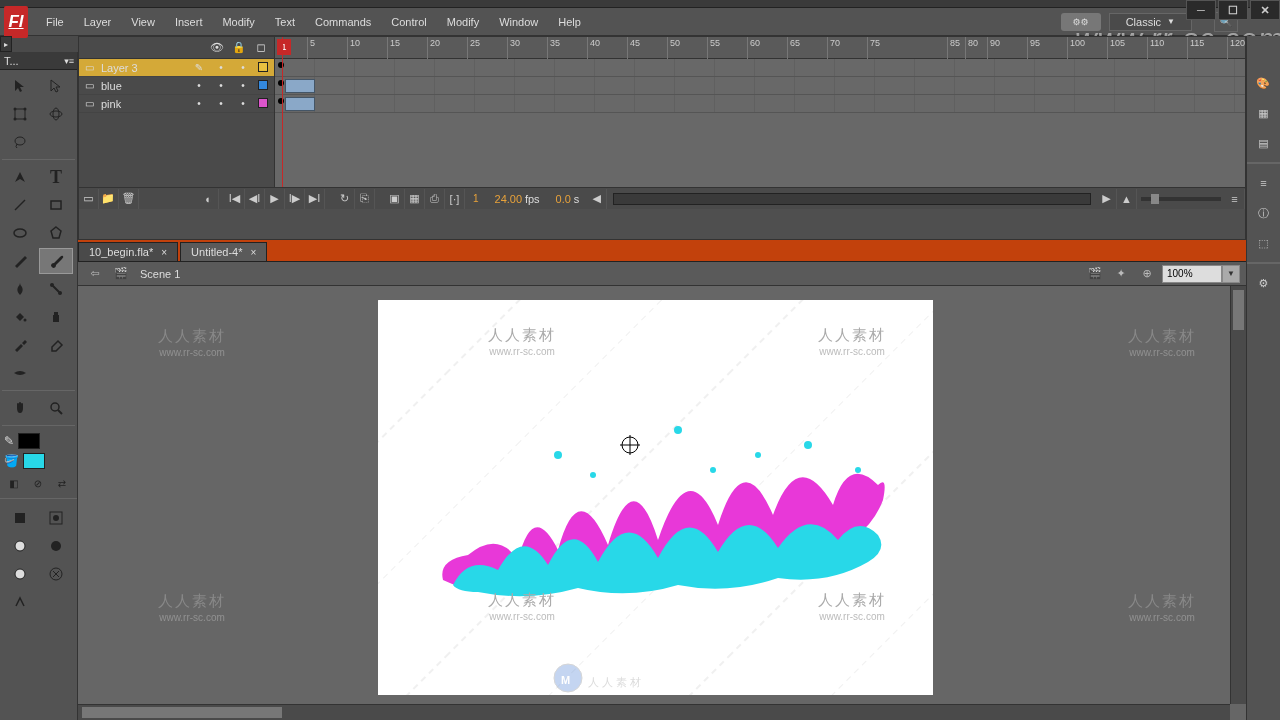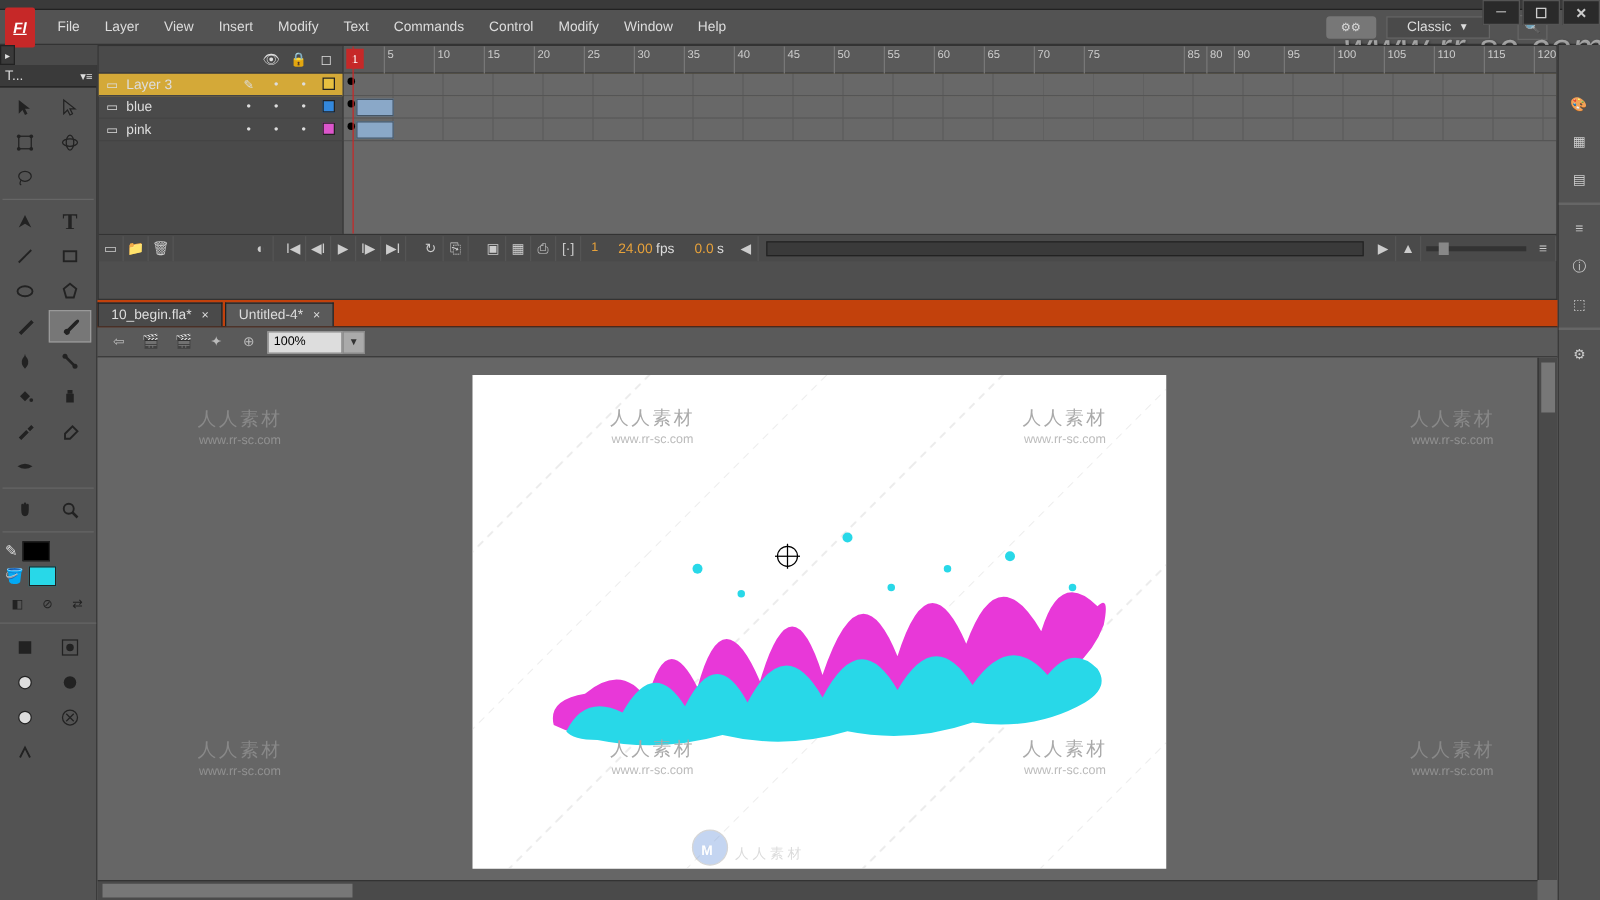--- a/index.html
+++ b/index.html
@@ -1,21 +1,21 @@
 <!DOCTYPE html>
 <html><head>
 <meta charset="utf-8">
 <style>
 * { margin:0; padding:0; box-sizing:border-box; font-family:"Segoe UI",Tahoma,sans-serif; font-size:11px; color:#ddd; user-select:none; }
 body { background:#4a4a4a; width:1280px; height:720px; overflow:hidden; position:relative; }
 .titlebar { height:8px; background:#3a3a3a; border-bottom:1px solid #222; }
 .winctrl { position:absolute; top:0; right:0; display:flex; }
 .winctrl div { width:30px; height:20px; background:#2a2a2a; border:1px solid #555; margin-left:2px; display:flex; align-items:center; justify-content:center; color:#ccc; font-weight:bold; }
 .menubar { height:28px; background:#535353; display:flex; align-items:center; padding-left:4px; border-bottom:1px solid #333; }
-.fl-logo { width:24px; height:32px; background:#c62828; color:#fff; font-weight:bold; font-style:italic; display:flex; align-items:center; justify-content:center; border-radius:2px; margin-right:8px; font-size:12px;text-decoration:underline; }
+.fl-logo { width:24px; height:32px; background:#c62828; color:#fff; font-weight:bold; font-style:italic; display:flex; align-items:center; justify-content:center; border-radius:2px; margin-right:8px; font-size:17px;text-decoration:underline; }
 .menubar .mitem { padding:0 10px; height:28px; line-height:28px; cursor:default; }
 .menubar .spacer { flex:1; }
 .cloud-badge { width:40px; height:18px; background:#777; border-radius:3px; margin-right:8px; display:flex; align-items:center; justify-content:center; font-size:9px; }
 .workspace-dd { display:flex; align-items:center; border:1px solid #666; padding:2px 16px; margin-right:22px; background:#4a4a4a; }
 .workspace-dd .arrow { margin-left:6px; font-size:8px; }
 .search-btn { width:24px; height:20px; border:1px solid #666; display:flex; align-items:center; justify-content:center; margin-right:42px; }
 
 .dock-strip { position:absolute; left:0; top:36px; width:12px; height:16px; background:#3a3a3a; border:1px solid #222; display:flex; align-items:center; justify-content:center; font-size:8px; }
 
 .tool-panel { position:absolute; left:0; top:52px; width:78px; bottom:0; background:#535353; border-right:1px solid #333; }
@@ -441,20 +441,21 @@
   </div>
   <div class="doc-tab active">
     <span>Untitled-4*</span>
       <span class="x">×</span>
   </div>
 </div>
 
 <div class="scene-bar">
   <div class="sb-btn">⇦</div>
   <div class="sb-btn">🎬</div>
+  <div class="scname">Scene 1</div>
   <div class="sb-btn">🎬</div>
   <div class="sb-btn">✦</div>
   <div class="sb-btn">⊕</div>
   <div class="zoom">100%</div>
   <div class="zoom-arr">▼</div>
 </div>
 
 <div class="stage-wrap">
   <div class="canvas">
     <svg viewBox="0 0 555 395">

